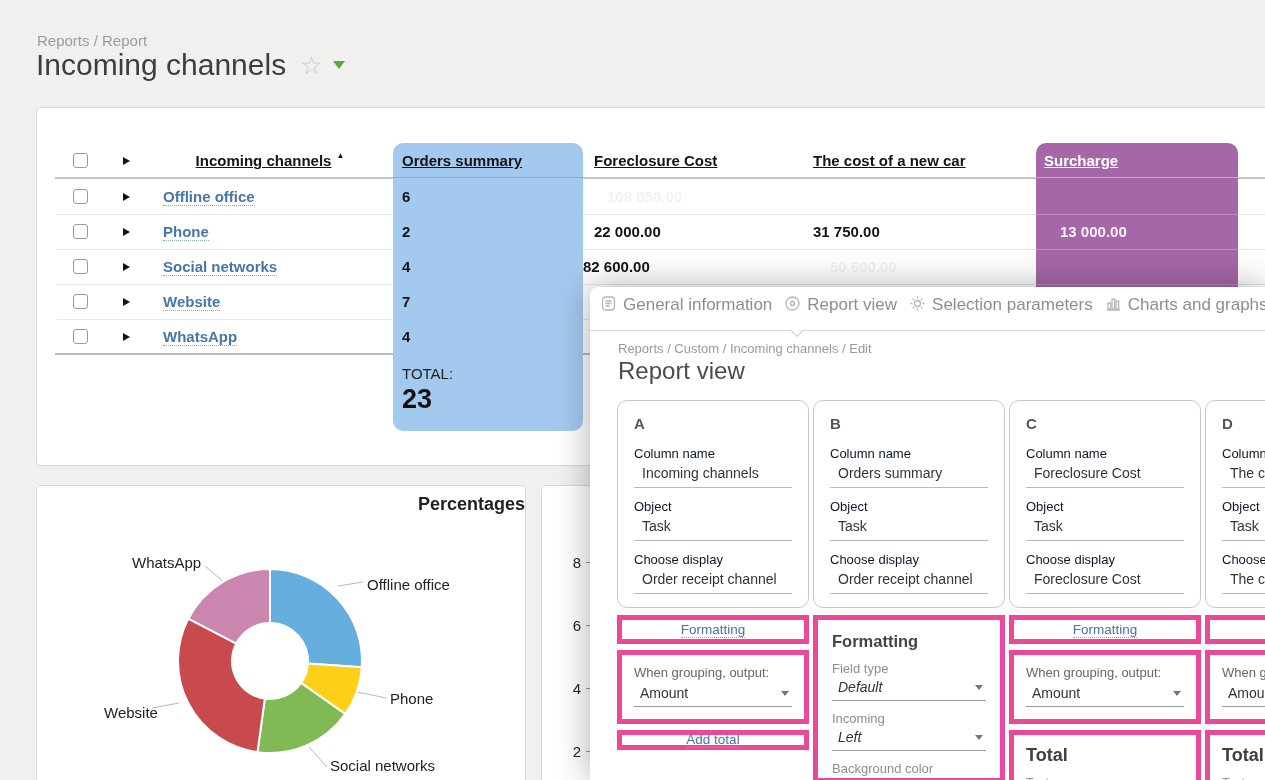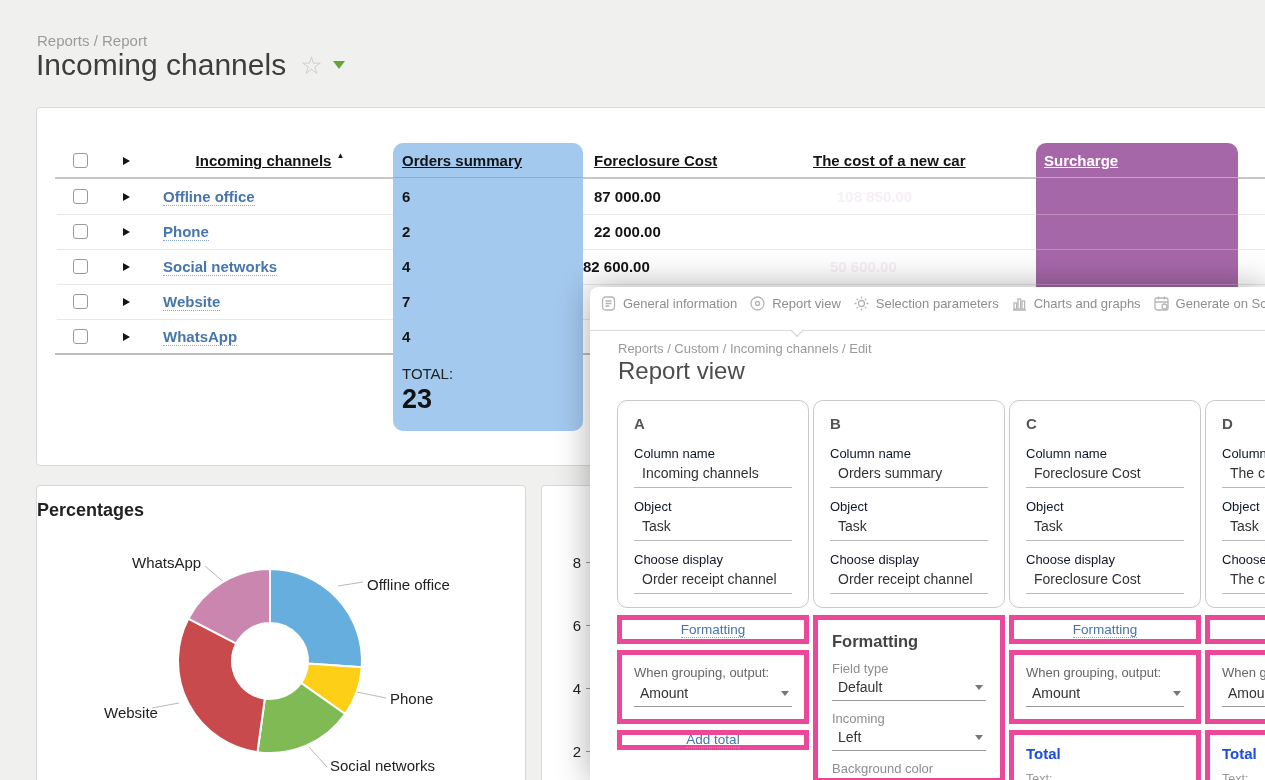--- a/index.html
+++ b/index.html
@@ -45,35 +45,35 @@
   .rlink { font-size:15px; font-weight:bold; color:#4776ab; border-bottom:1px dotted #8aa9c8; cursor:pointer; }
   .num { font-size:15px; font-weight:bold; color:#141414; }
   .num.white { color:#f6f0f6;padding-left:24px; }
   .total-label { position:absolute; left:365px; top:257px; font-size:15px; color:#222; z-index:3; }
   .total-value { position:absolute; left:365px; top:276px; font-size:27px; font-weight:600; color:#111; z-index:3; }
 
   
   .chart-card { position:absolute; top:485px; background:#fff; border:1px solid #d8d8d8; border-radius:4px; z-index:1; }
   .pie-card { left:36px; width:490px; height:340px; }
   .bar-card { left:541px; width:700px; height:340px; }
-  .chart-title { position:absolute; top:14px; left:0; right:0; text-align:left; font-size:18px; font-weight:bold; color:#222; }
+  .chart-title { position:absolute; top:8px; left:0; right:0; text-align:right; font-size:18px; font-weight:bold; color:#222; }
   .pie-svg { position:absolute; left:0; top:0; }
   .pie-label { position:absolute; font-size:15px; color:#222; white-space:nowrap; }
   .lab-whatsapp { left:95px; top:68px; }
   .lab-offline  { left:330px; top:90px; }
   .lab-phone    { left:353px; top:204px; }
   .lab-social   { left:293px; top:271px; }
   .lab-website  { left:67px;  top:218px; }
   .ytick { position:absolute; left:0; width:39px; text-align:right; font-size:15px; color:#222; }
   .ytick-dash { position:absolute; left:44px; width:5px; height:1px; background:#999; }
 
   
   .panel { position:absolute; left:590px; top:287px; width:675px; height:493px; background:#fff; border-top-left-radius:8px; box-shadow:0 0 35px rgba(0,0,0,0.33); z-index:10; overflow:hidden; }
   .tabs { position:absolute; left:10px; top:8px; display:flex; gap:12px; align-items:center; white-space:nowrap; }
-  .tab { display:flex; align-items:center; gap:6px; font-size:13px; color:#8e8e8e; cursor:pointer; }
+  .tab { display:flex; gap:6px; font-size:17px; color:#8e8e8e; cursor:pointer; }
   .tab svg { stroke:#b5b5b5; fill:none; stroke-width:1.3; }
   .tabs-divider { position:absolute; left:0; right:0; top:43px; height:1px; background:#d9d9d9; }
   .tab-notch { position:absolute; left:202px; top:38px; width:10px; height:10px; background:#fff; border-right:1px solid #cfcfcf; border-bottom:1px solid #cfcfcf; transform:rotate(45deg); z-index:1; }
   .panel-breadcrumb { position:absolute; left:28px; top:54px; font-size:13px; color:#9a9a9a; cursor:pointer; }
   .panel-title { position:absolute; left:28px; top:70px; font-size:24px; font-weight:400; color:#4c4c4c; }
 
   .pcards { position:absolute; left:27px; top:113px; display:flex; gap:4px; }
   .pcard { width:192px; height:208px; background:#fff; border:1px solid #c9c9c9; border-radius:10px; padding:14px 16px; }
   .pcard-letter { font-size:15px; font-weight:bold; color:#555; margin-bottom:14px; }
   .plabel { font-size:13px; color:#0f172a; margin-bottom:2px; white-space:nowrap; }
@@ -86,24 +86,24 @@
   .plink { font-size:13.5px; color:#4673a9; border-bottom:1px dotted #8aa9c8; cursor:pointer; white-space:nowrap; }
   .group-card { padding:10px 12px 12px 12px; }
   .glabel { font-size:13px; color:#666; white-space:nowrap; }
   .sel-line { margin-top:5px; display:flex; justify-content:space-between; align-items:center; border-bottom:1px solid #999; padding:0 3px 5px 6px; cursor:pointer; }
   .sel-value { font-size:14px; color:#333; }
   .chev { width:0; height:0; border-top:5px solid #777; border-left:4px solid transparent; border-right:4px solid transparent; }
   .add-card { height:20px; display:flex; align-items:center; justify-content:center; }
   .fmt-panel { padding:12px 14px; height:168px; }
   .fmt-title { font-size:16.5px; font-weight:bold; color:#444; }
   .flabel { font-size:13px; color:#8e8e8e; margin-top:10px; white-space:nowrap; }
-  .fmt-panel .sel-line { margin-top:3px; }
+  .fmt-panel .sel-line { margin-top:3px;font-style:italic; }
   .swatch { margin-top:5px; height:21px; border-radius:2px; position:relative; cursor:pointer; }
   .total-mini { padding:10px 12px 14px 12px; }
-  .tm-title { font-size:15px; font-weight:bold; color:#1d4ed8; margin-bottom:10px; }
+  .tm-title { font-size:18px; font-weight:bold; color:#404040; margin-bottom:10px; }
   .tm-label { font-size:12.5px; color:#9a9a9a; }
   .tm-value { font-size:13px; color:#333; margin-top:3px; padding-left:4px; }
 </style>
 </head>
 <body>
 
 <div class="viewport">
 
   <div class="breadcrumb-top">Reports / Report</div>
   <div class="title-row">
@@ -159,35 +159,36 @@
       <div class="c c1">
           <span class="cb"></span>
         </div>
       <div class="c c2">
           <span class="tri"></span>
         </div>
       <div class="c c3">
           <span class="rlink">Offline office</span>
         </div>
       <div class="c c4 num">6</div>
-      <div class="c c5 num">87 000.00</div>
       <div class="c c7 num white">108 850.00</div>
     </div>
     <div class="trow" style="top:106px">
       <div class="c c1">
           <span class="cb"></span>
         </div>
       <div class="c c2">
           <span class="tri"></span>
         </div>
       <div class="c c3">
           <span class="rlink">Phone</span>
         </div>
       <div class="c c4 num">2</div>
       <div class="c c5 num">22 000.00</div>
+      <div class="c c6 num">31 750.00</div>
+      <div class="c c7 num white">13 000.00</div>
     </div>
     <div class="trow" style="top:141px">
       <div class="c c1">
           <span class="cb"></span>
         </div>
       <div class="c c2">
           <span class="tri"></span>
         </div>
       <div class="c c3">
           <span class="rlink">Social networks</span>

